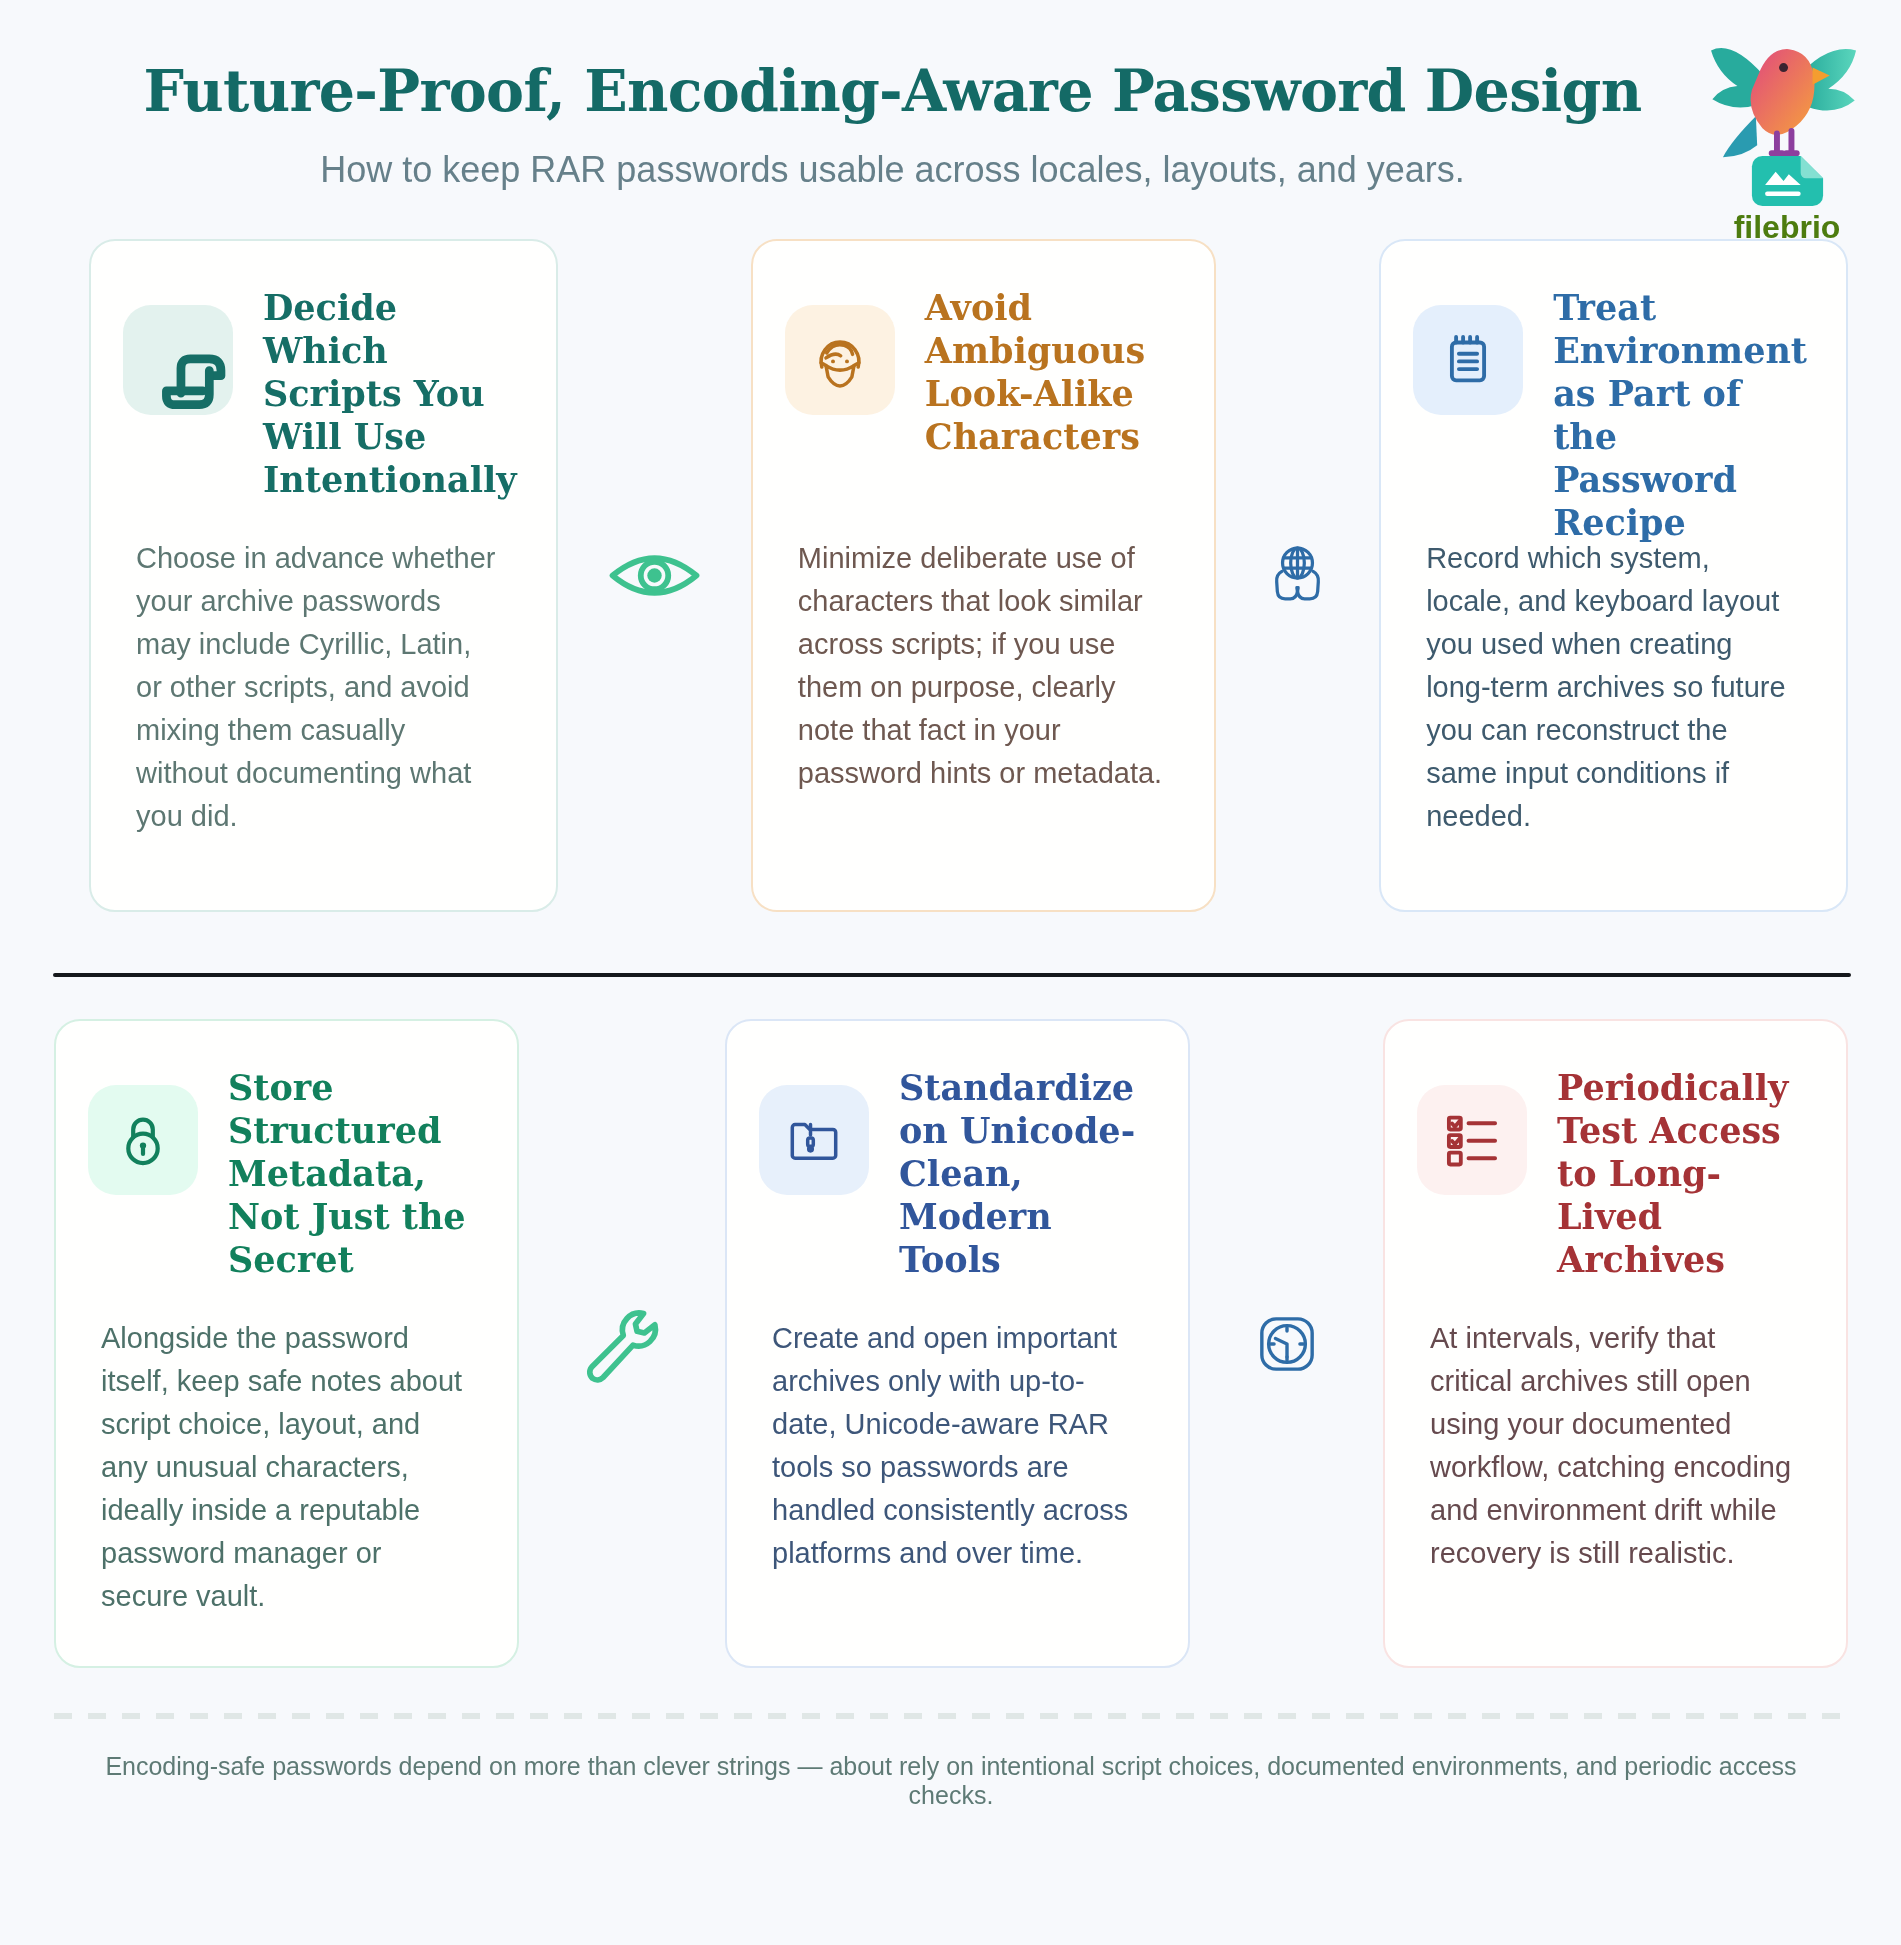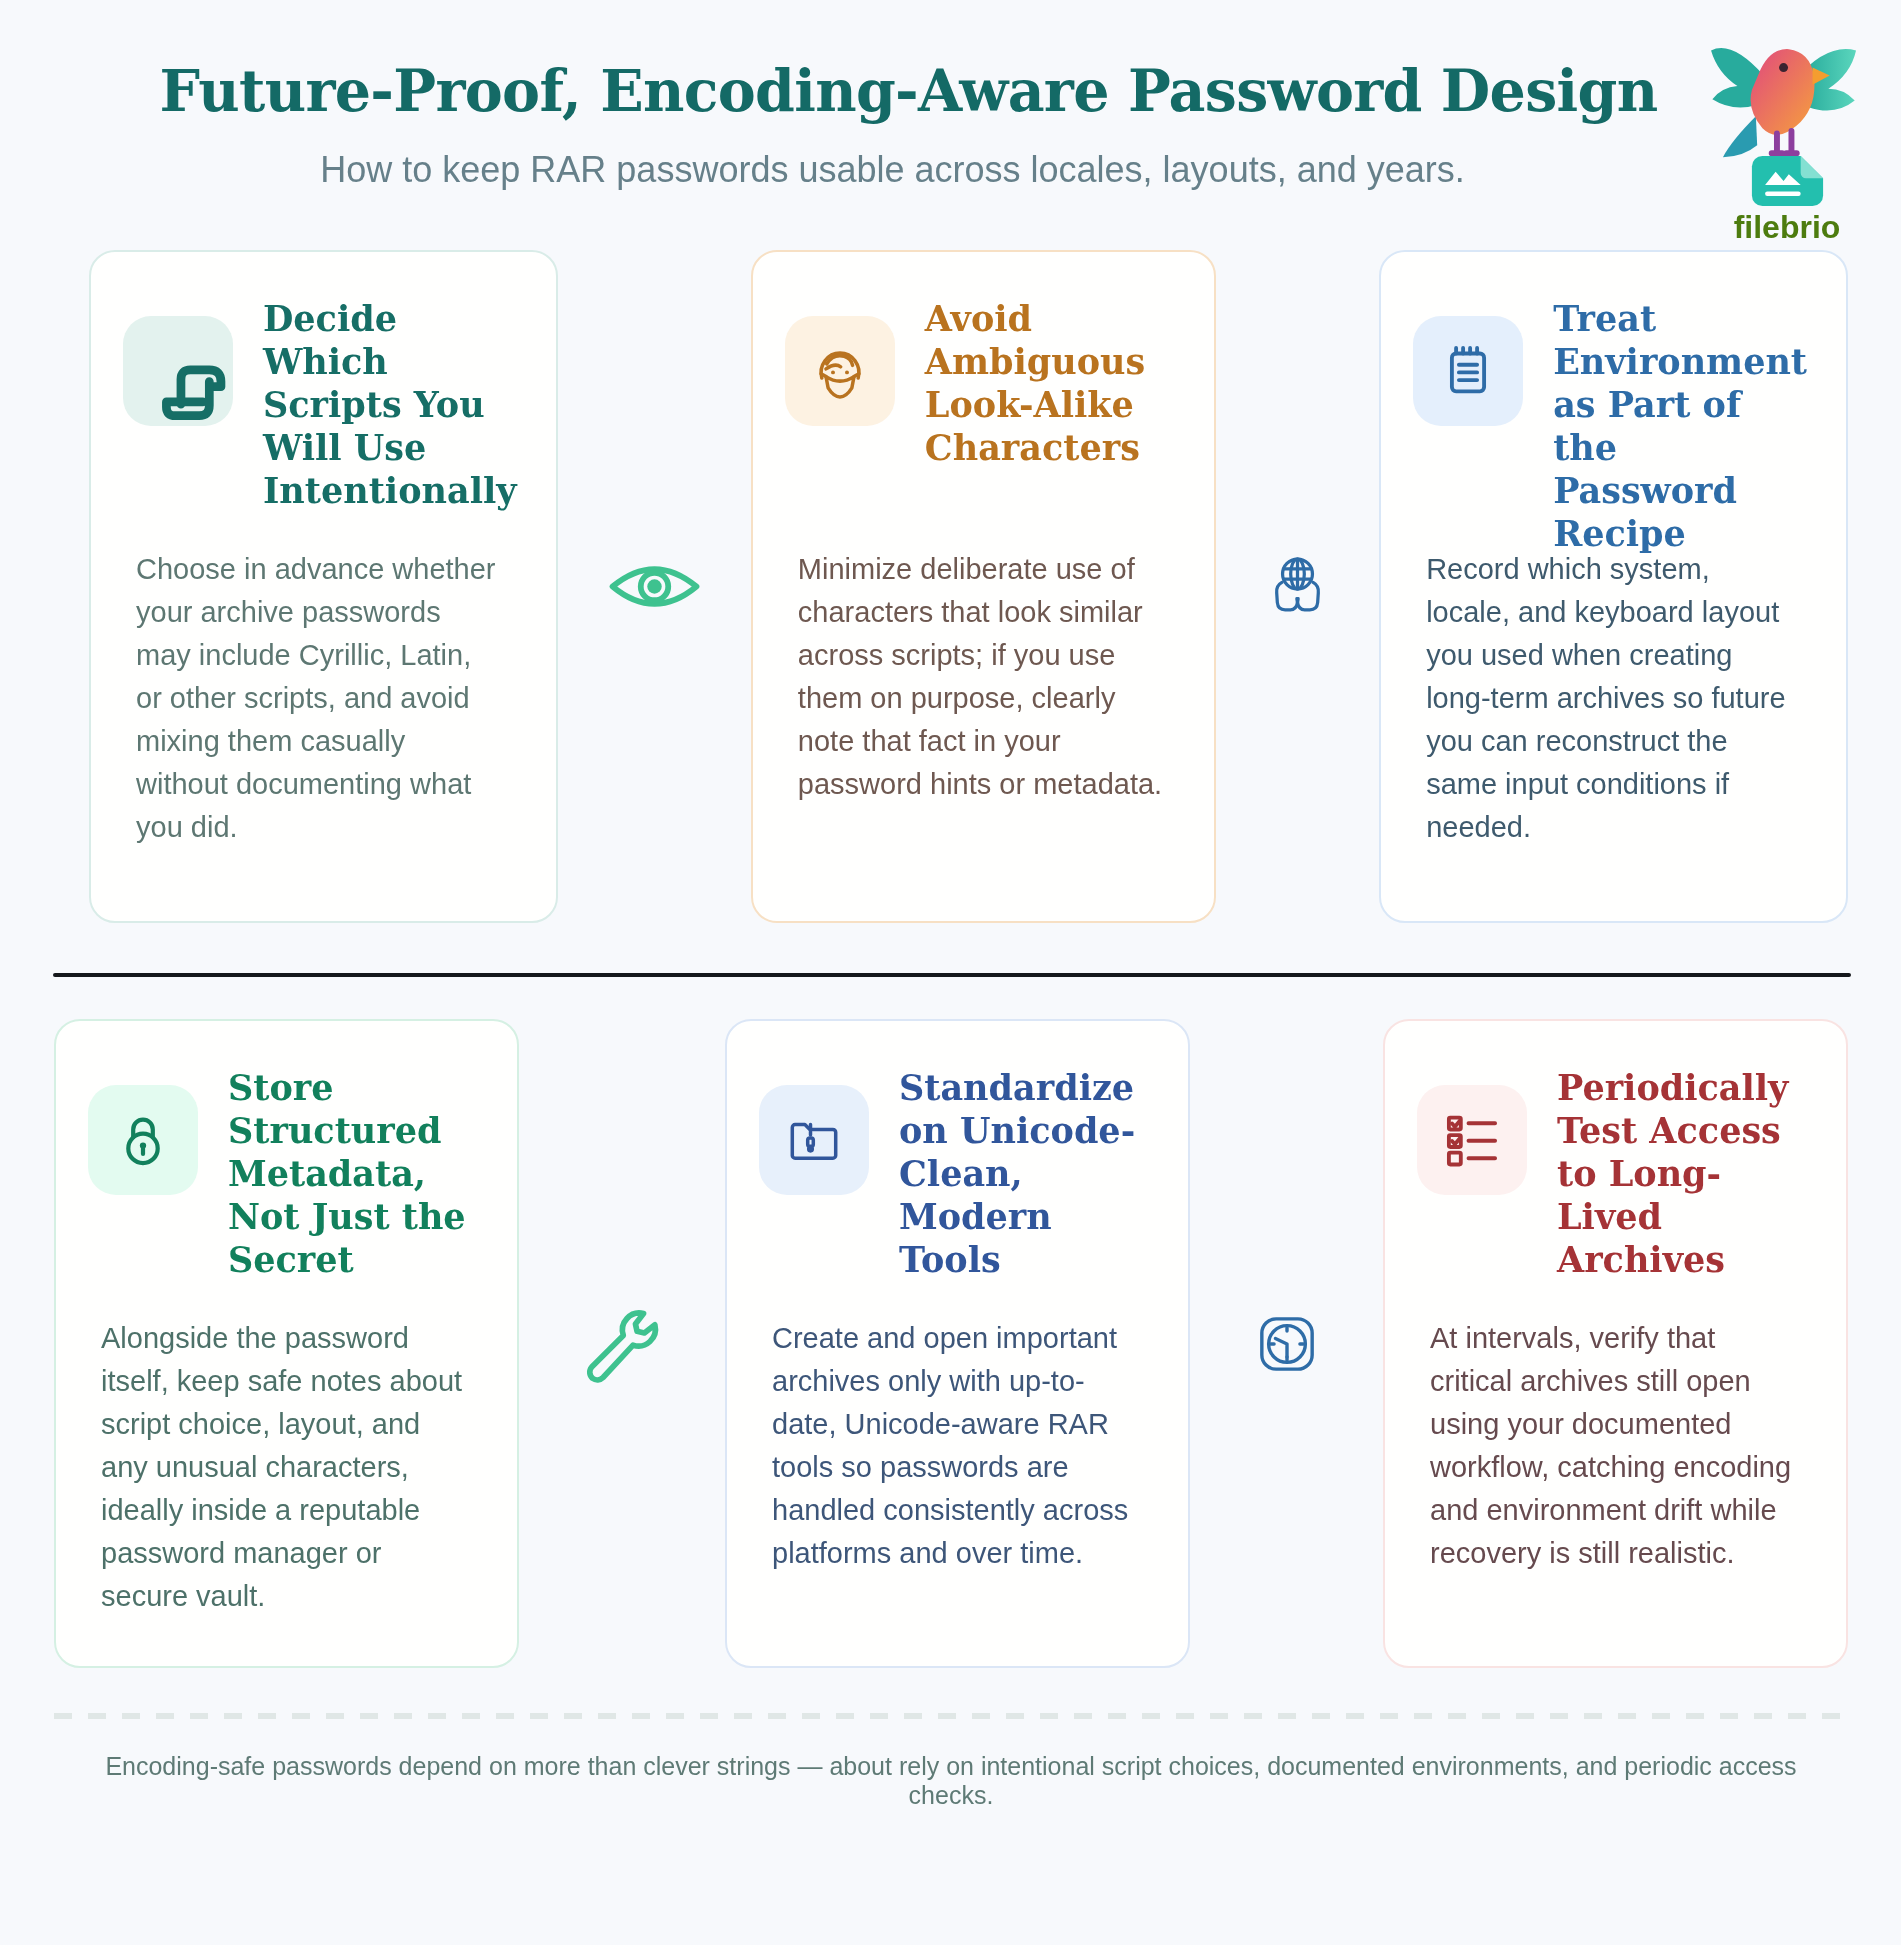--- a/index.html
+++ b/index.html
@@ -11,41 +11,40 @@
     font-family:"Liberation Sans","DejaVu Sans",sans-serif;
     overflow:hidden;
   }
   
   .page-title{
     position:absolute;top:57px;left:0;width:1785px;
     text-align:center;margin:0;
     font-family:"DejaVu Serif","Liberation Serif",serif;
     font-weight:700;font-size:57px;letter-spacing:-0.7px;
     color:#146a66;
-    padding-left:16px;
   }
   .page-subtitle{
     position:absolute;top:149px;left:0;width:1785px;
     text-align:center;margin:0;
     font-size:36px;color:#66808a;font-weight:400;
   }
   .logo{
     position:absolute;top:32px;right:31px;width:168px;
     text-align:center;
   }
   .logo .brand-text{
     display:block;margin-top:1.4px;
     font-size:32px;font-weight:700;color:#4d7c0f;letter-spacing:0;
   }
   
   .cards-row{
     position:absolute;left:54px;right:54px;
     display:flex;align-items:stretch;
   }
-  .row1{top:250px;height:673px;padding-left:35px;}
+  .row1{top:239px;height:673px;padding-left:35px;}
   .row2{top:1019px;height:649px;}
   .card{
     flex:0 0 465px;box-sizing:border-box;
     background:#fffffe;
     border:2px solid var(--border,#e3e8ef);
     border-radius:26px;
     padding:45px 39px 0 32px;
   }
   .card-head{
     display:flex;align-items:flex-start;

